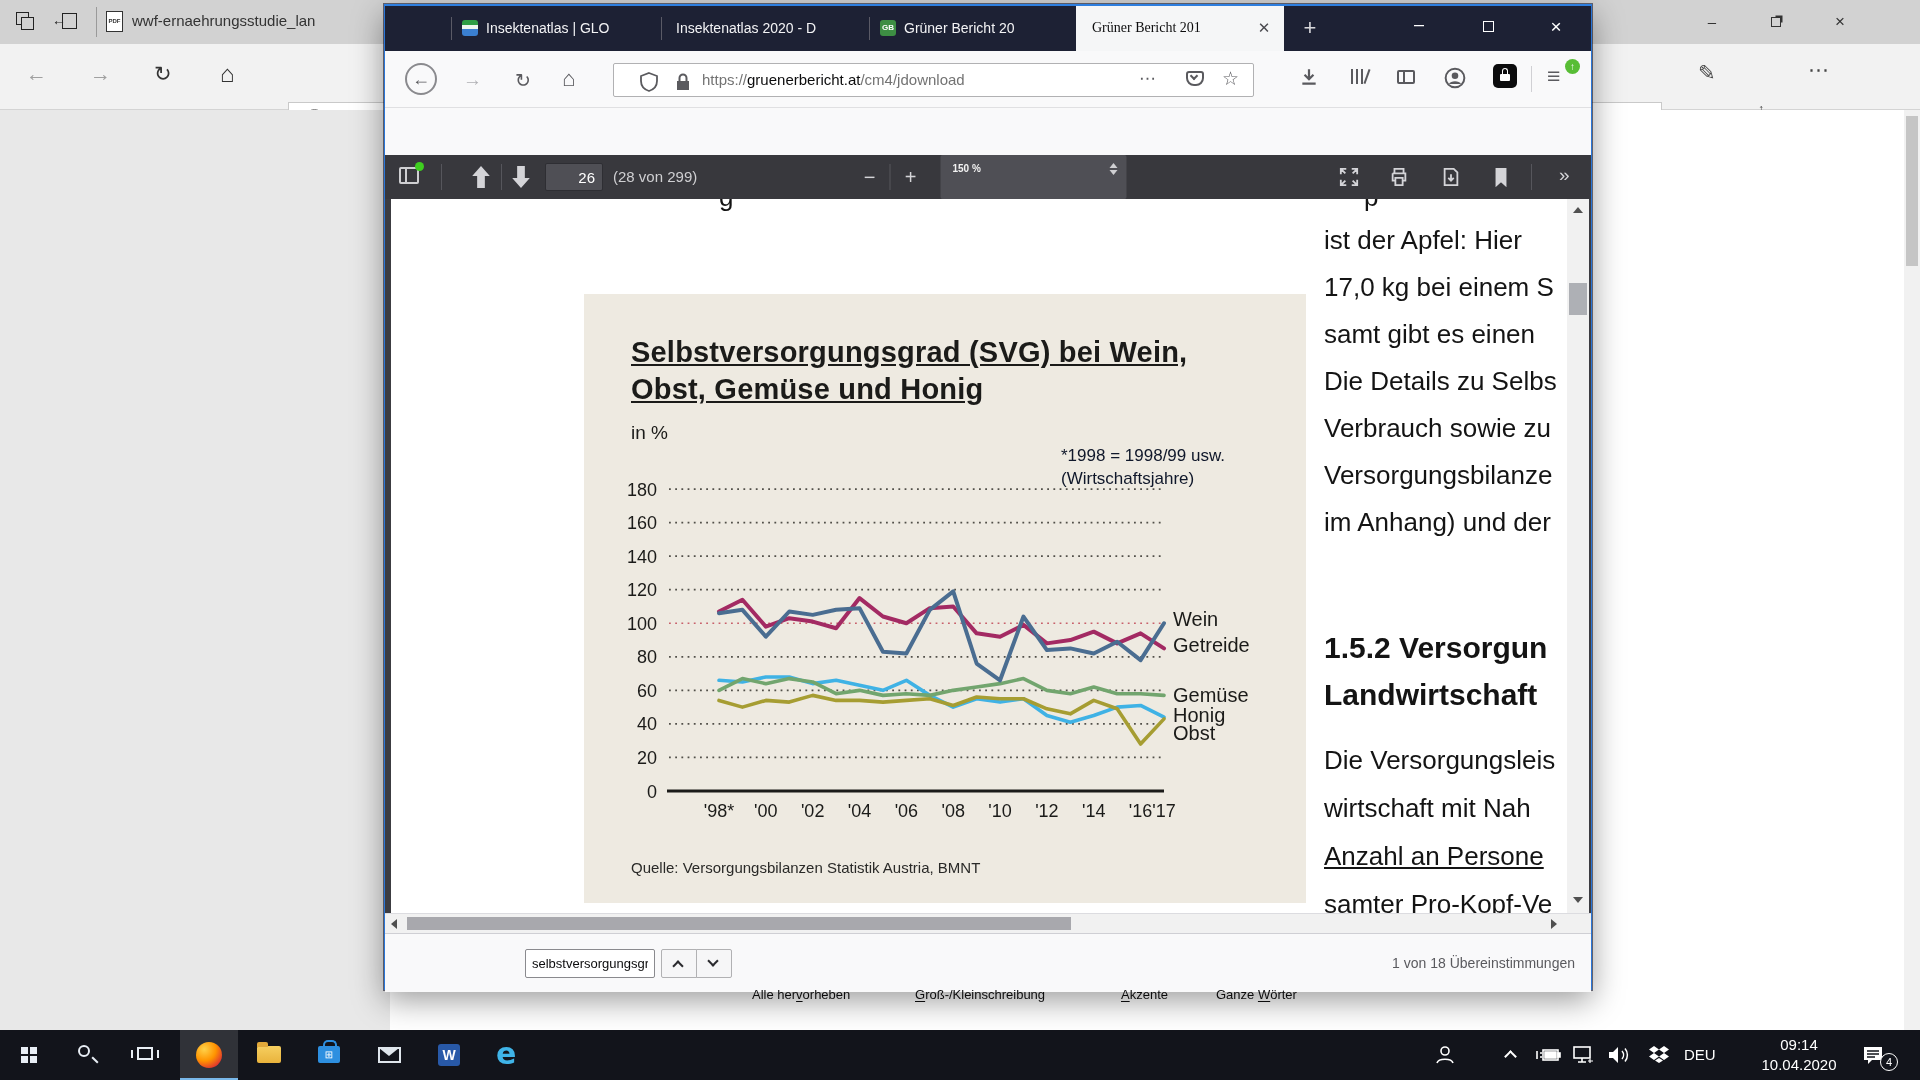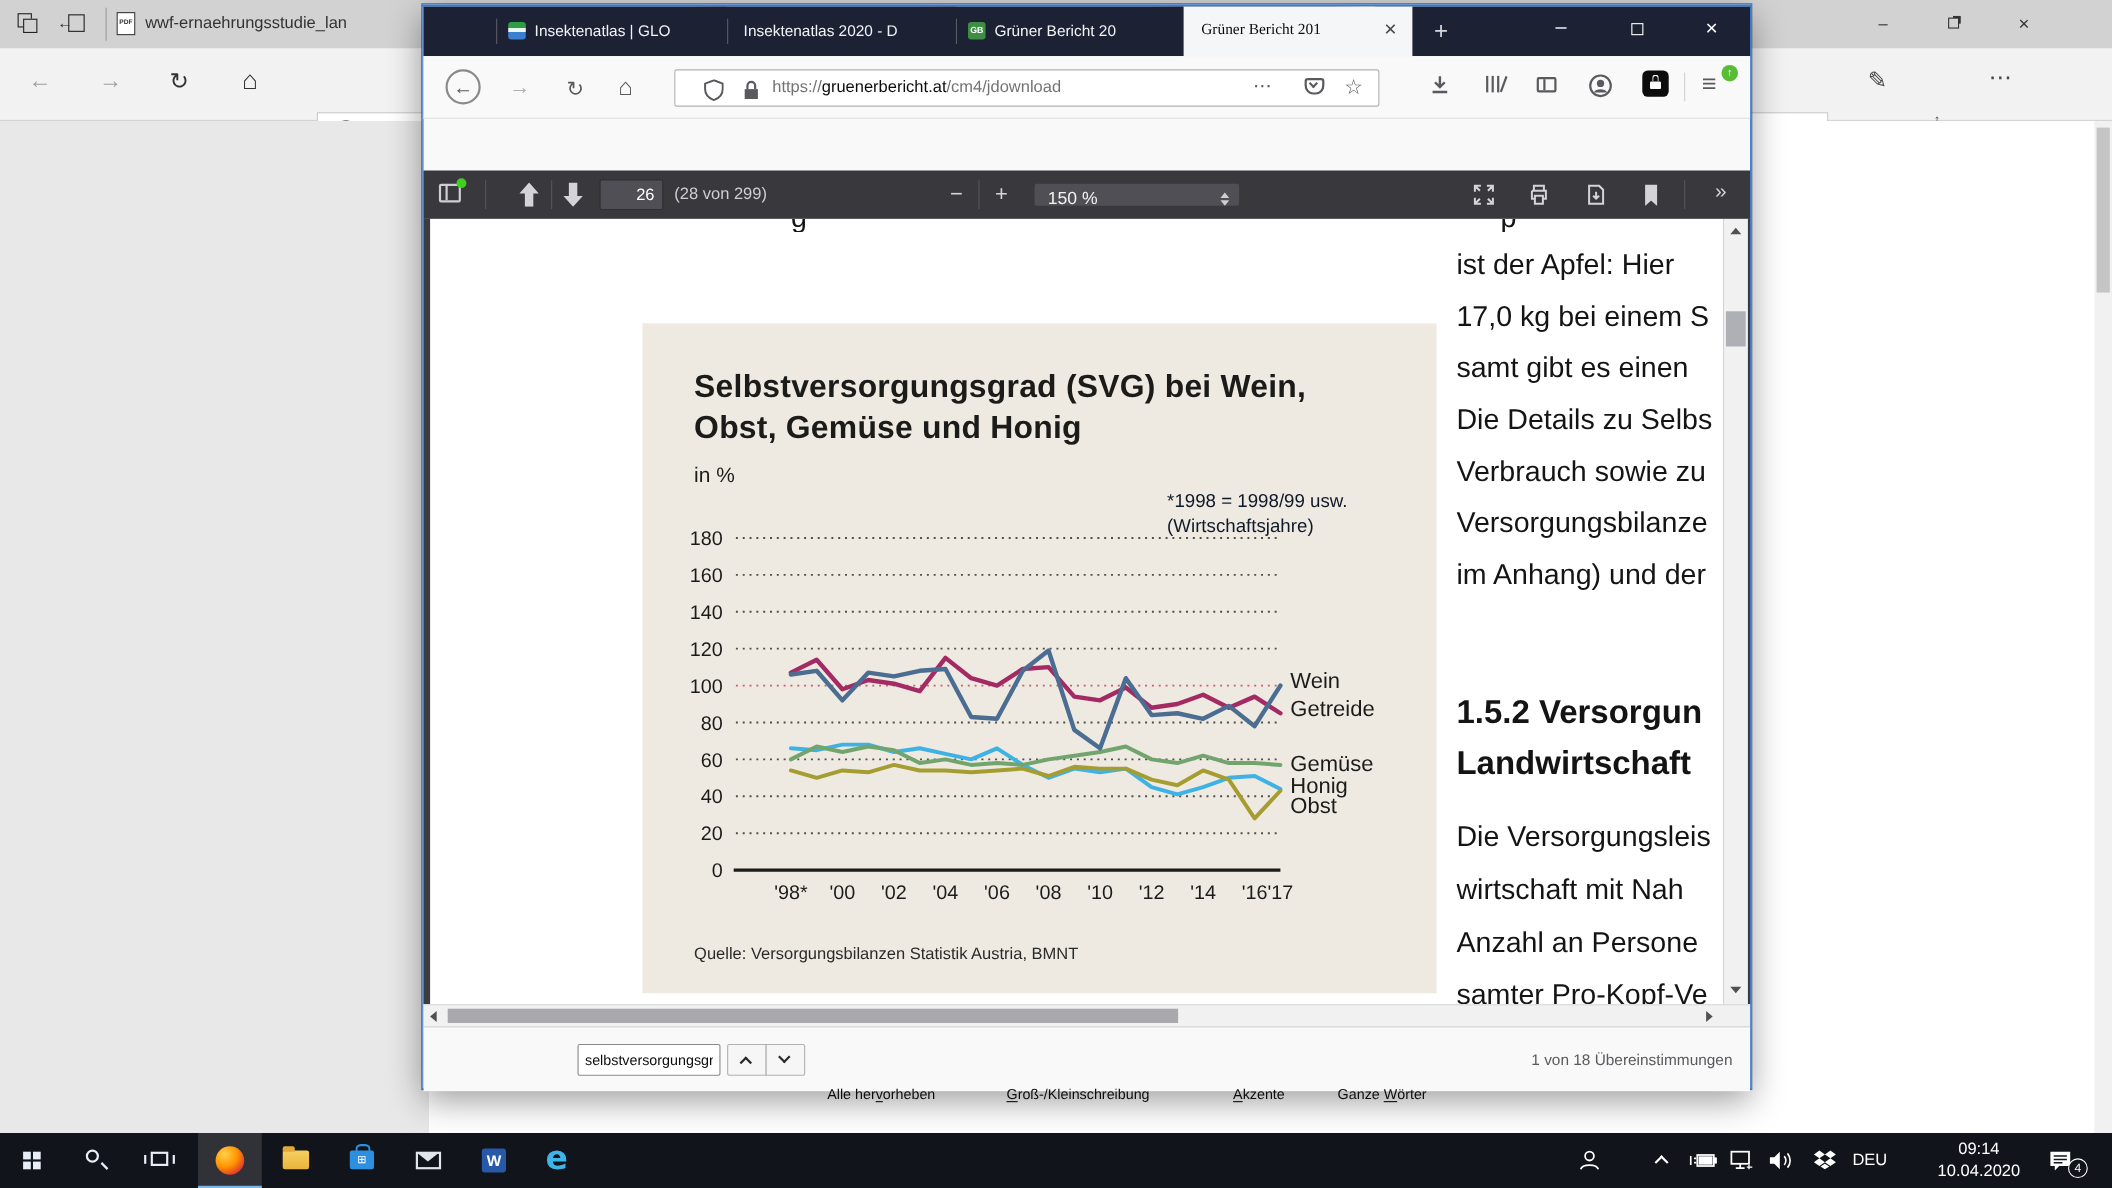--- a/index.html
+++ b/index.html
@@ -79,33 +79,33 @@
   .pb-sidebar { position:absolute; left:14px; top:12px; width:20px; height:17px; border:2px solid #cfcfd2; border-radius:2px; }
   .pb-sidebar i { position:absolute; left:4px; top:0; width:2px; height:13px; background:#cfcfd2; }
   .pb-dot { position:absolute; left:30px; top:7px; width:9px; height:9px; background:#3ecf1f; border-radius:50%; }
   .pb-sep { position:absolute; top:9px; width:1px; height:26px; background:#56565c; }
   .pb-arrow { position:absolute; top:11px; width:20px; height:22px; fill:#d4d4d8; }
   .pb-input { position:absolute; left:160px; top:8px; width:58px; height:28px; background:#4f4f55; border:1px solid #2e2e33; border-radius:2px; color:#fff; font-size:15px; text-align:right; padding-right:7px; font-family:"Liberation Sans",sans-serif; }
   .pb-label { position:absolute; left:228px; top:13px; color:#cfcfd2; font-size:15px; white-space:nowrap; }
   .pb-center { position:absolute; left:50%; top:0; height:44px; transform:translateX(-50%); display:flex; align-items:center; }
   .pb-zbtn { width:40px; text-align:center; color:#d4d4d8; font-size:20px; }
   .pb-zsep { width:1px; height:26px; background:#56565c; }
-  .pb-select { width:186px; height:20px; background:#4f4f55; border-radius:2px; margin-left:10px; position:relative; color:#f2f2f2; font-size:16px; line-height:28px; padding-left:12px; }
+  .pb-select { width:186px; height:44px; background:#4f4f55; border-radius:2px; margin-left:10px; position:relative; color:#f2f2f2; font-size:10px; line-height:28px; padding-left:12px;font-weight:bold; }
   .pb-updown { position:absolute; right:9px; top:6px; }
   .pb-updown b { display:block; width:0; height:0; border-left:4px solid transparent; border-right:4px solid transparent; margin:2px 0; }
   .pb-right-ico { position:absolute; top:12px; width:20px; height:20px; stroke:#d4d4d8; fill:none; stroke-width:2; }
   .pb-more { position:absolute; left:1174px; top:9px; color:#d4d4d8; font-size:19px; }
 
   .fx-content { position:absolute; left:0; top:193px; width:1206px; height:714px; background:#3c3c41; }
   .page { position:absolute; left:6px; top:0; width:1176px; height:714px; background:#fff; }
   .clip-frag { position:absolute; height:12px; overflow:hidden; }
   .clip-frag span { display:block; margin-top:-17px; font-size:26px; color:#141414; }
 
   .chartbox { position:absolute; left:193px; top:95px; width:722px; height:609px; background:#eeeae1; }
-  .c-title { position:absolute; left:47px; top:40px; font-size:29px; line-height:37px; font-weight:bold; color:#1b1b19; letter-spacing:.2px; }
+  .c-title { position:absolute; left:47px; top:40px; font-size:29px; line-height:37px; font-weight:bold; color:#1b1b19; letter-spacing:.2px;text-decoration:underline; }
   .c-unit { position:absolute; left:47px; top:128px; font-size:19px; color:#1b1b19; }
   .c-note { position:absolute; left:477px; top:150px; font-size:17px; line-height:23px; color:#0f172a; }
   .legend-item { position:absolute; left:589px; font-size:20px; color:#1b1b19; white-space:nowrap; }
   .c-source { position:absolute; left:47px; top:565px; font-size:15px; color:#2a2a28; }
   #chart-svg { position:absolute; left:17px; top:182px; }
   .ylab, .xlab { font-family:"Liberation Sans",sans-serif; font-size:18px; fill:#1b1b19; }
 
   .rcol { position:absolute; left:933px; top:0; width:244px; height:909px; overflow:hidden; }
   .r-line { position:absolute; left:0; font-size:26px; color:#141414; white-space:nowrap; }
   .r-h { position:absolute; left:0; font-size:30px; font-weight:bold; color:#141414; white-space:nowrap; }
@@ -388,21 +388,21 @@
             <div class="r-line" style="top: 73px;">17,0 kg bei einem S</div>
             <div class="r-line" style="top: 120px;">samt gibt es einen</div>
             <div class="r-line" style="top: 167px;">Die Details zu Selbs</div>
             <div class="r-line" style="top: 214px;">Verbrauch sowie zu</div>
             <div class="r-line" style="top: 261px;">Versorgungsbilanze</div>
             <div class="r-line" style="top: 308px;">im Anhang) und der</div>
             <div class="r-h" style="top: 432px;">1.5.2  Versorgun</div>
             <div class="r-h" style="top: 479px;">Landwirtschaft</div>
             <div class="r-line" style="top: 546px;">Die Versorgungsleis</div>
             <div class="r-line" style="top: 594px;">wirtschaft mit Nah</div>
-            <div class="r-line" style="top: 642px;">Anzahl an Persone</div>
+            <div class="r-line" style="top: 642px; text-decoration: underline;">Anzahl an Persone</div>
             <div class="r-line" style="top: 690px;">samter Pro-Kopf-Ve</div>
           </div>
       </div>
 
       <div class="vscroll">
         <span class="tri" style="left:6px;top:8px;border-left:5px solid transparent;border-right:5px solid transparent;border-bottom:6px solid #505050;"></span>
         <div class="vs-thumb"></div>
         <span class="tri" style="left:6px;top:698px;border-left:5px solid transparent;border-right:5px solid transparent;border-top:6px solid #505050;"></span>
       </div>
     </div>

